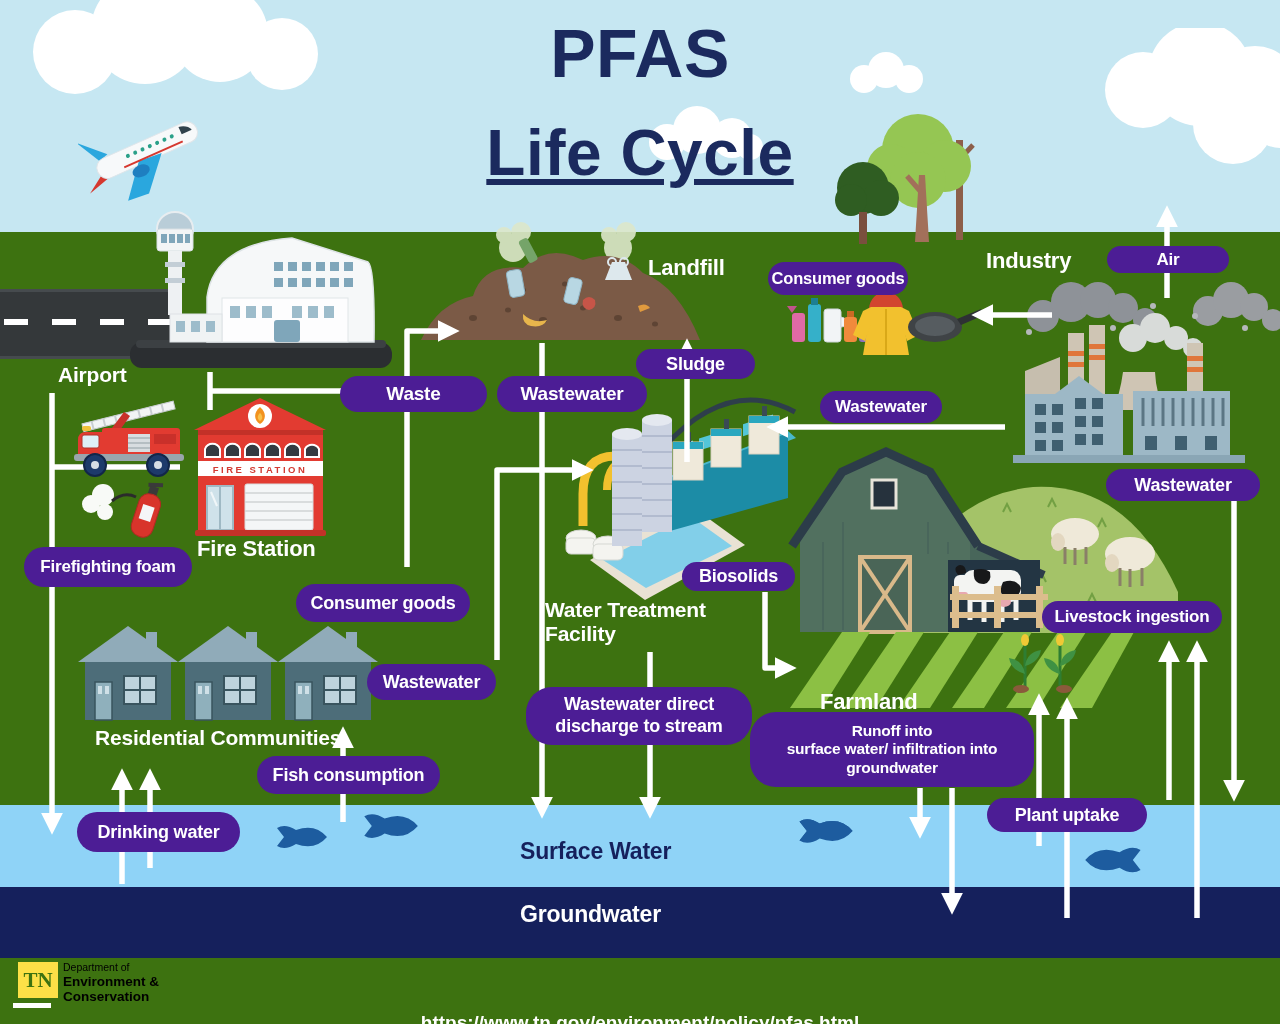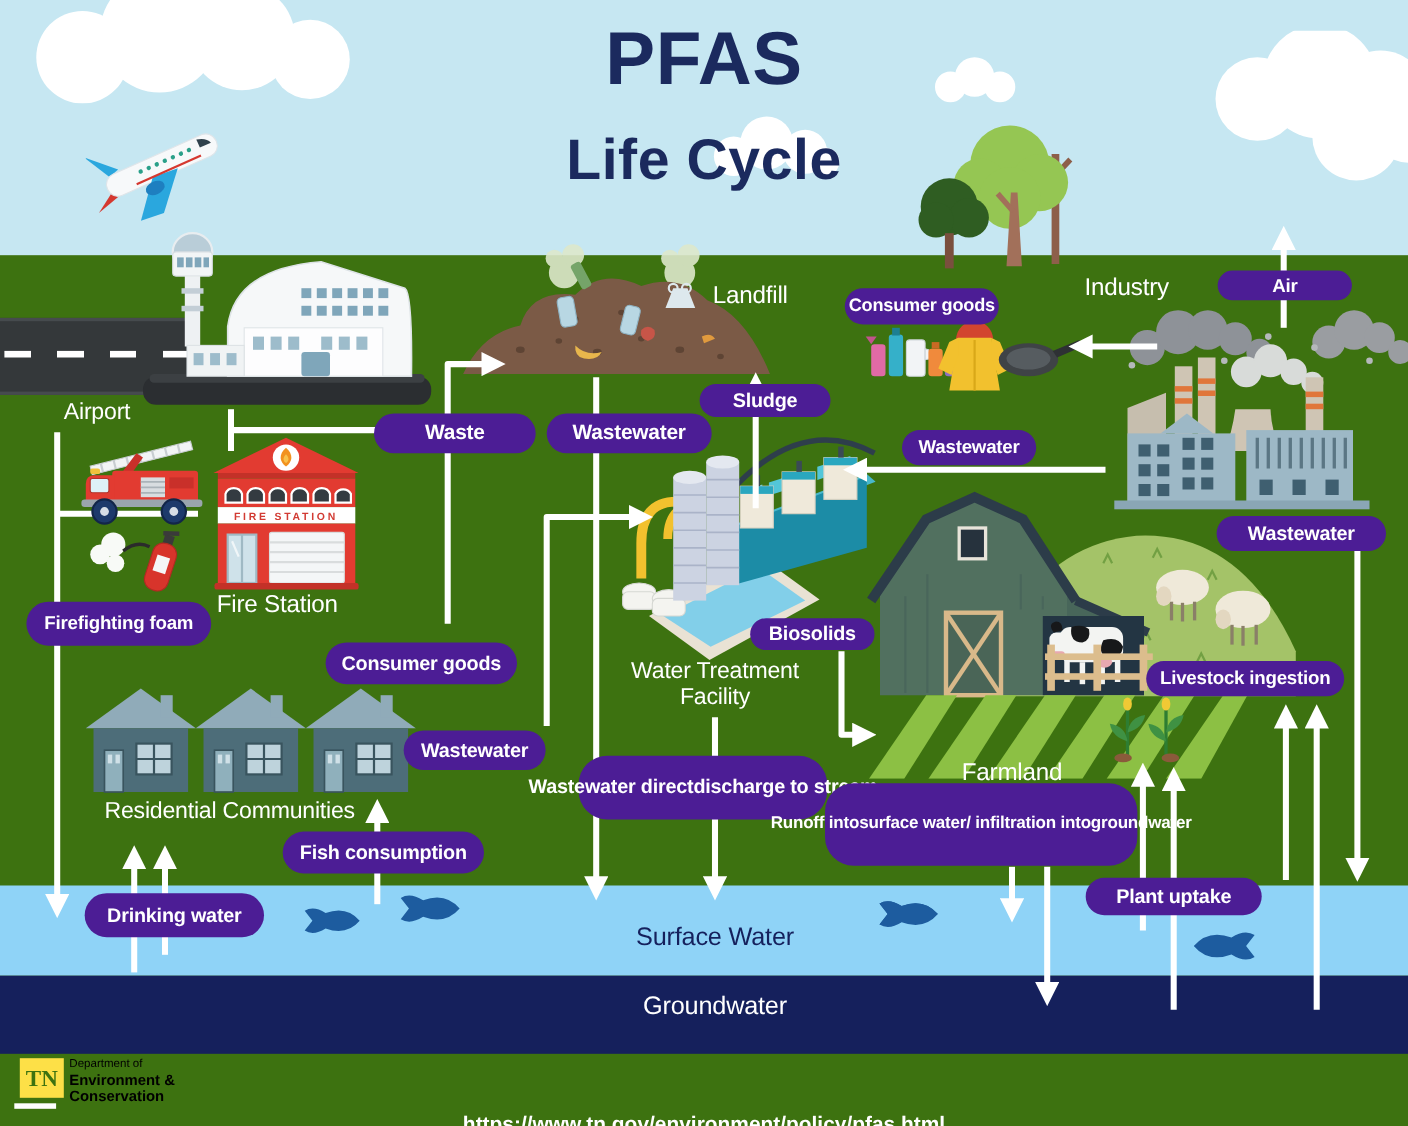--- a/index.html
+++ b/index.html
@@ -8,27 +8,27 @@
   .abs{position:absolute;}
   .sky{left:0;top:0;width:1280px;height:232px;background:#c6e7f2;}
   .ground{left:0;top:232px;width:1280px;height:792px;background:#3d7210;}
   .surface{left:0;top:805px;width:1280px;height:82px;background:#8fd3f7;}
   .groundw{left:0;top:887px;width:1280px;height:71px;background:#15205c;}
   .road{left:0;top:289px;width:170px;height:64px;background:#34383a;border-top:3px solid #464b4e;border-bottom:3px solid #464b4e;}
   .road-dash{position:absolute;left:4px;right:0;top:27px;height:6px;
     background:repeating-linear-gradient(90deg,#fff 0 24px,rgba(0,0,0,0) 24px 48px);}
   .title{left:380px;width:520px;text-align:center;color:#1b2a5e;font-weight:700;letter-spacing:.5px;}
   .t1{top:14px;font-size:68px;}
-  .t2{top:116px;font-size:52px;}
+  .t2{top:116px;font-size:64px;text-decoration:underline;}
   .pill{position:absolute;background:#4c1d95;color:#fff;font-weight:700;display:flex;
     align-items:center;justify-content:center;border-radius:999px;white-space:nowrap;letter-spacing:-.2px;z-index:40;}
-  .pill.multi{flex-direction:row;border-radius:26px;line-height:1.2;text-align:center;}
-  .lbl{position:absolute;color:#fff;font-weight:400;letter-spacing:-.2px;z-index:35;}
+  .pill.multi{flex-direction:column;border-radius:26px;line-height:1.2;text-align:center;}
+  .lbl{position:absolute;color:#fff;font-weight:700;letter-spacing:-.2px;z-index:35;}
   .lbl.navy{color:#15205c;}
-  .lbl.ctr{text-align:center;}
+  .lbl.ctr{text-align:left;}
   svg{display:block;}
   .footer-url{left:340px;top:968px;width:600px;text-align:center;color:#fff;font-weight:700;font-size:19px;z-index:35;margin-top:44px;}
   .tn-box{left:18px;top:962px;width:40px;height:36px;background:#fde047;display:flex;align-items:center;justify-content:center;z-index:35;}
   .tn-box span{font-family:"Liberation Serif",serif;font-weight:700;font-size:21px;color:#3d7210;}
   .tn-bar{left:13px;top:1003px;width:38px;height:5px;background:#fff;z-index:36;}
   .tn-text{left:63px;top:962px;color:#000000;line-height:1.12;z-index:35;}
   .tn-text .s{font-size:10.5px;font-weight:400;display:block;}
   .tn-text .b{font-size:13.5px;font-weight:700;display:block;}
 </style>
 </head>

